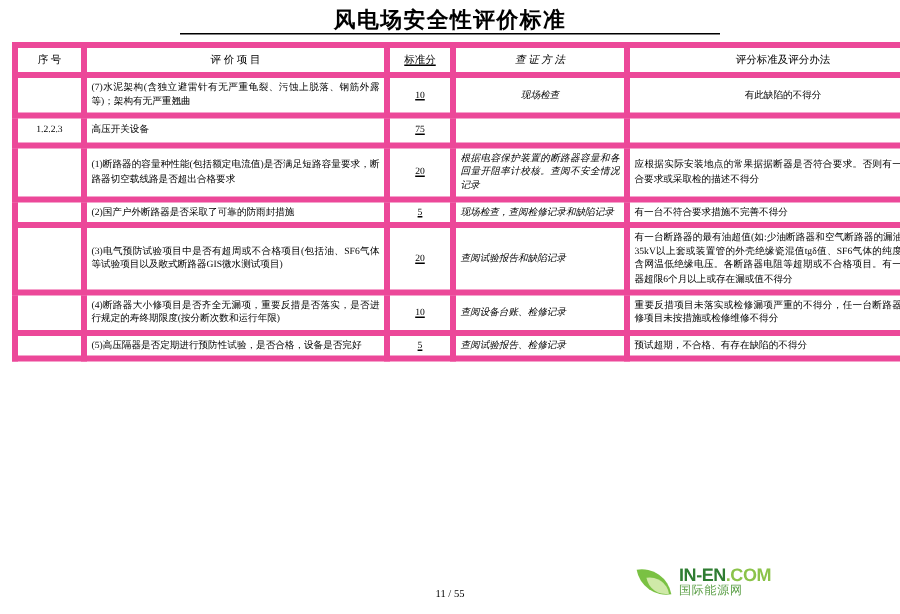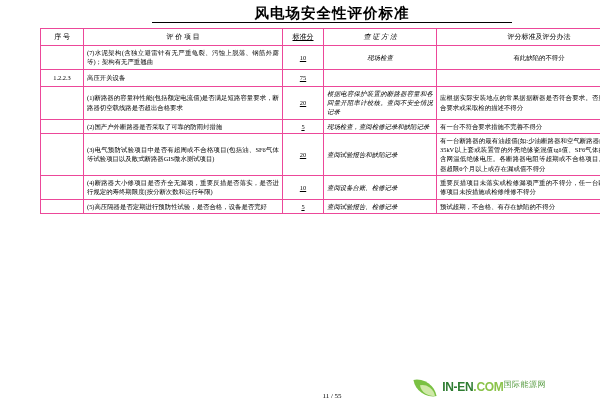--- a/index.html
+++ b/index.html
@@ -14,21 +14,20 @@
     font-family: "Liberation Serif", serif;
     color: #000;
     overflow: hidden;
   }
   .page {
     position: absolute;
     left: 0; top: 0;
     width: 522px;
     height: 409px;
     background: #fff;
-    margin-left: 32px;
   }
   .doc-title {
     position: absolute;
     left: 0;
     top: 4px;
     width: 600px;
     text-align: center;
     font-size: 14.5px;
     font-weight: bold;
     letter-spacing: 1px;
@@ -46,21 +45,21 @@
     position: absolute;
     left: 8px;
     top: 28px;
     width: 584px;
     border-collapse: collapse;
     table-layout: fixed;
     font-size: 6.4px;
     line-height: 1.45;
   }
   table.main td, table.main th {
-    border: 1px solid #ec4899;
+    border: 4px solid #ec4899;
     vertical-align: middle;
     padding: 2px 3px;
     font-weight: normal;
   }
   table.main th {
     text-align: center;
     font-size: 7px;
     padding: 3px 2px;
   }
   .c-num { width: 38px; text-align: center; }
@@ -104,21 +103,21 @@
   .wm-leaf .leaf-b {
     position: absolute;
     left: 8px; top: 9px;
     width: 13px; height: 13px;
     background: #cfe9a8;
     border-radius: 0 100% 0 100%;
     transform: rotate(-10deg);
   }
   .wm-text {
     display: flex;
-    flex-direction: row;
+    flex-direction: column;
     line-height: 1.1;
   }
   .wm-en {
     font-family: "Liberation Sans", sans-serif;
     font-size: 12px;
     font-weight: bold;
     color: #2f7d32;
     letter-spacing: -0.3px;
   }
   .wm-en .dot { color: #8bc34a; }

